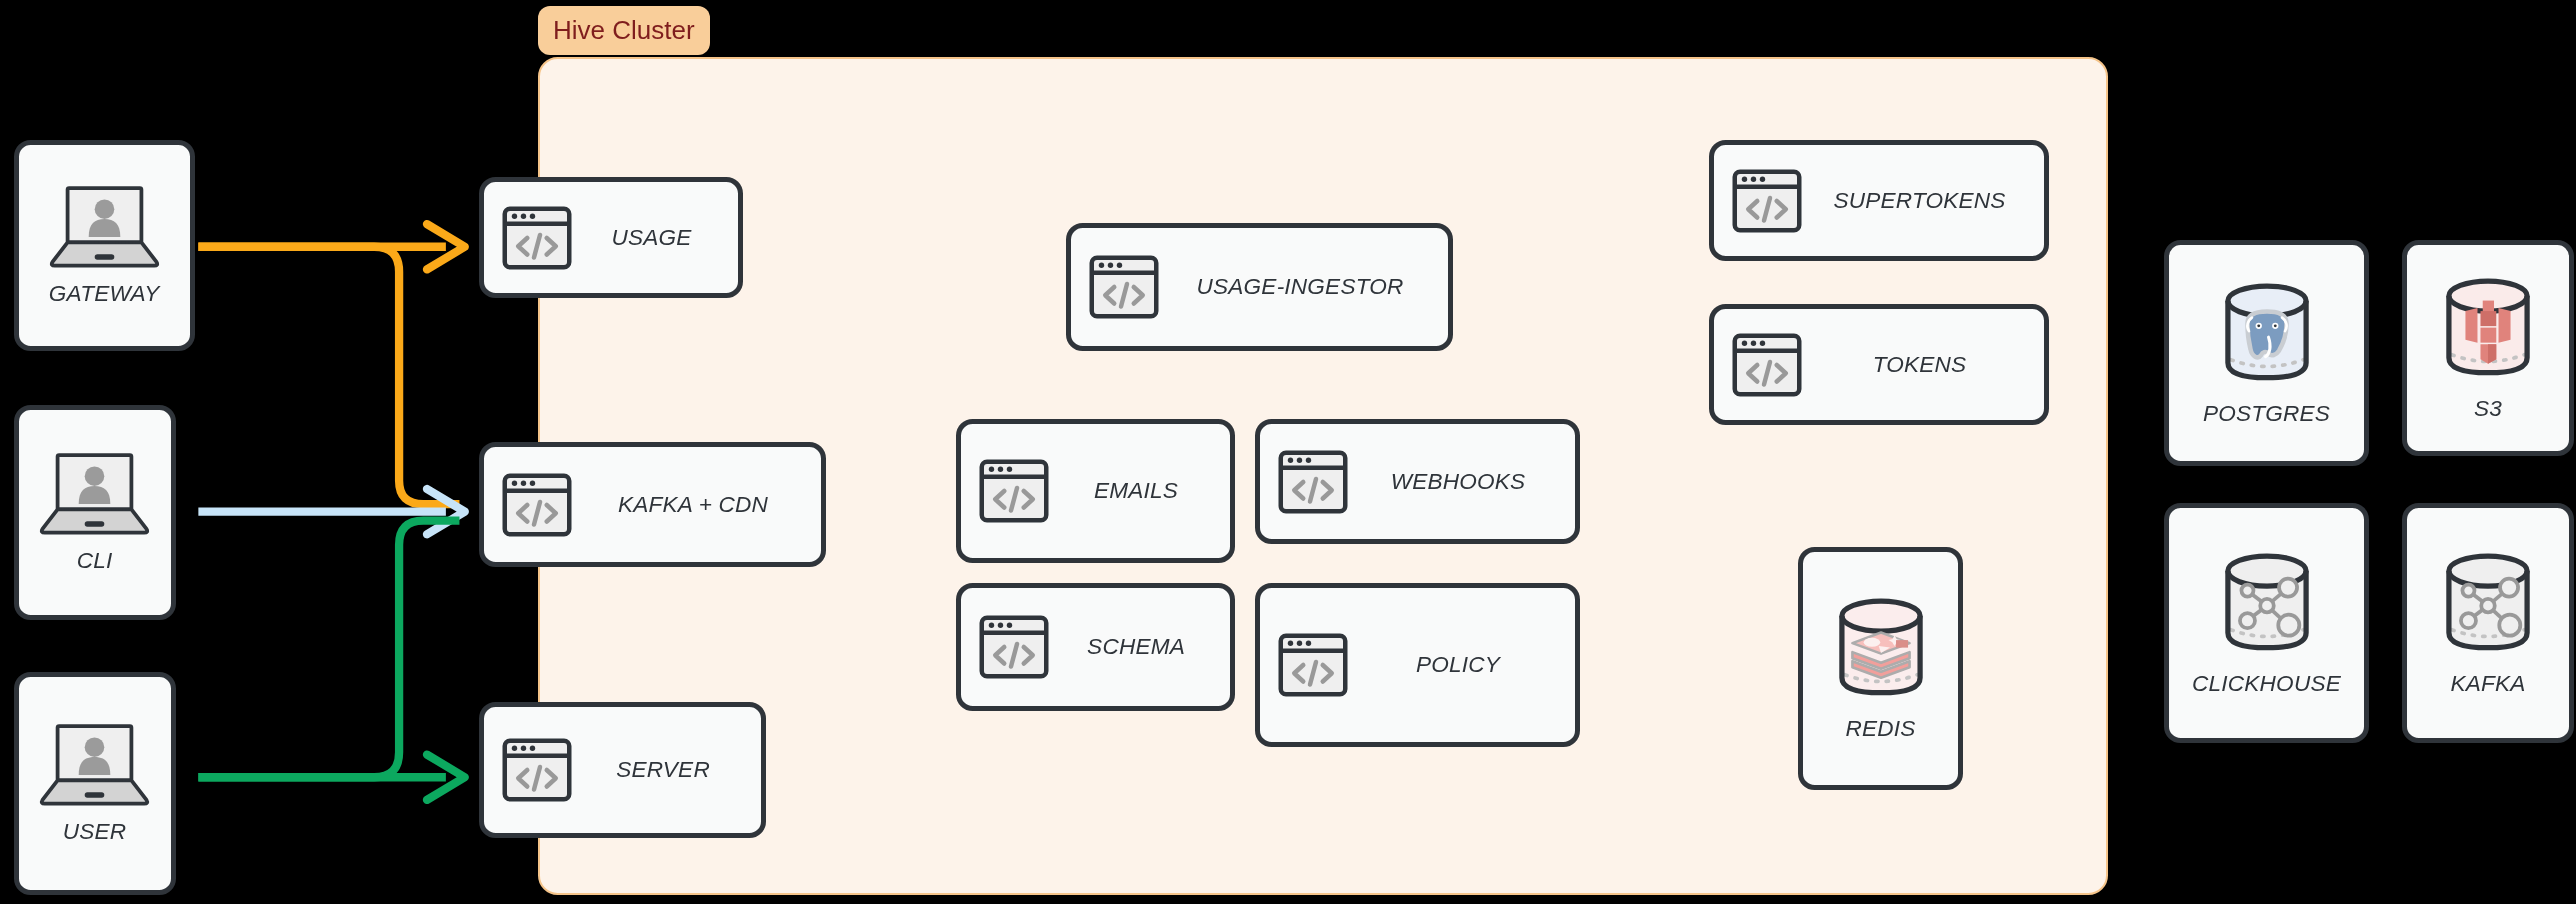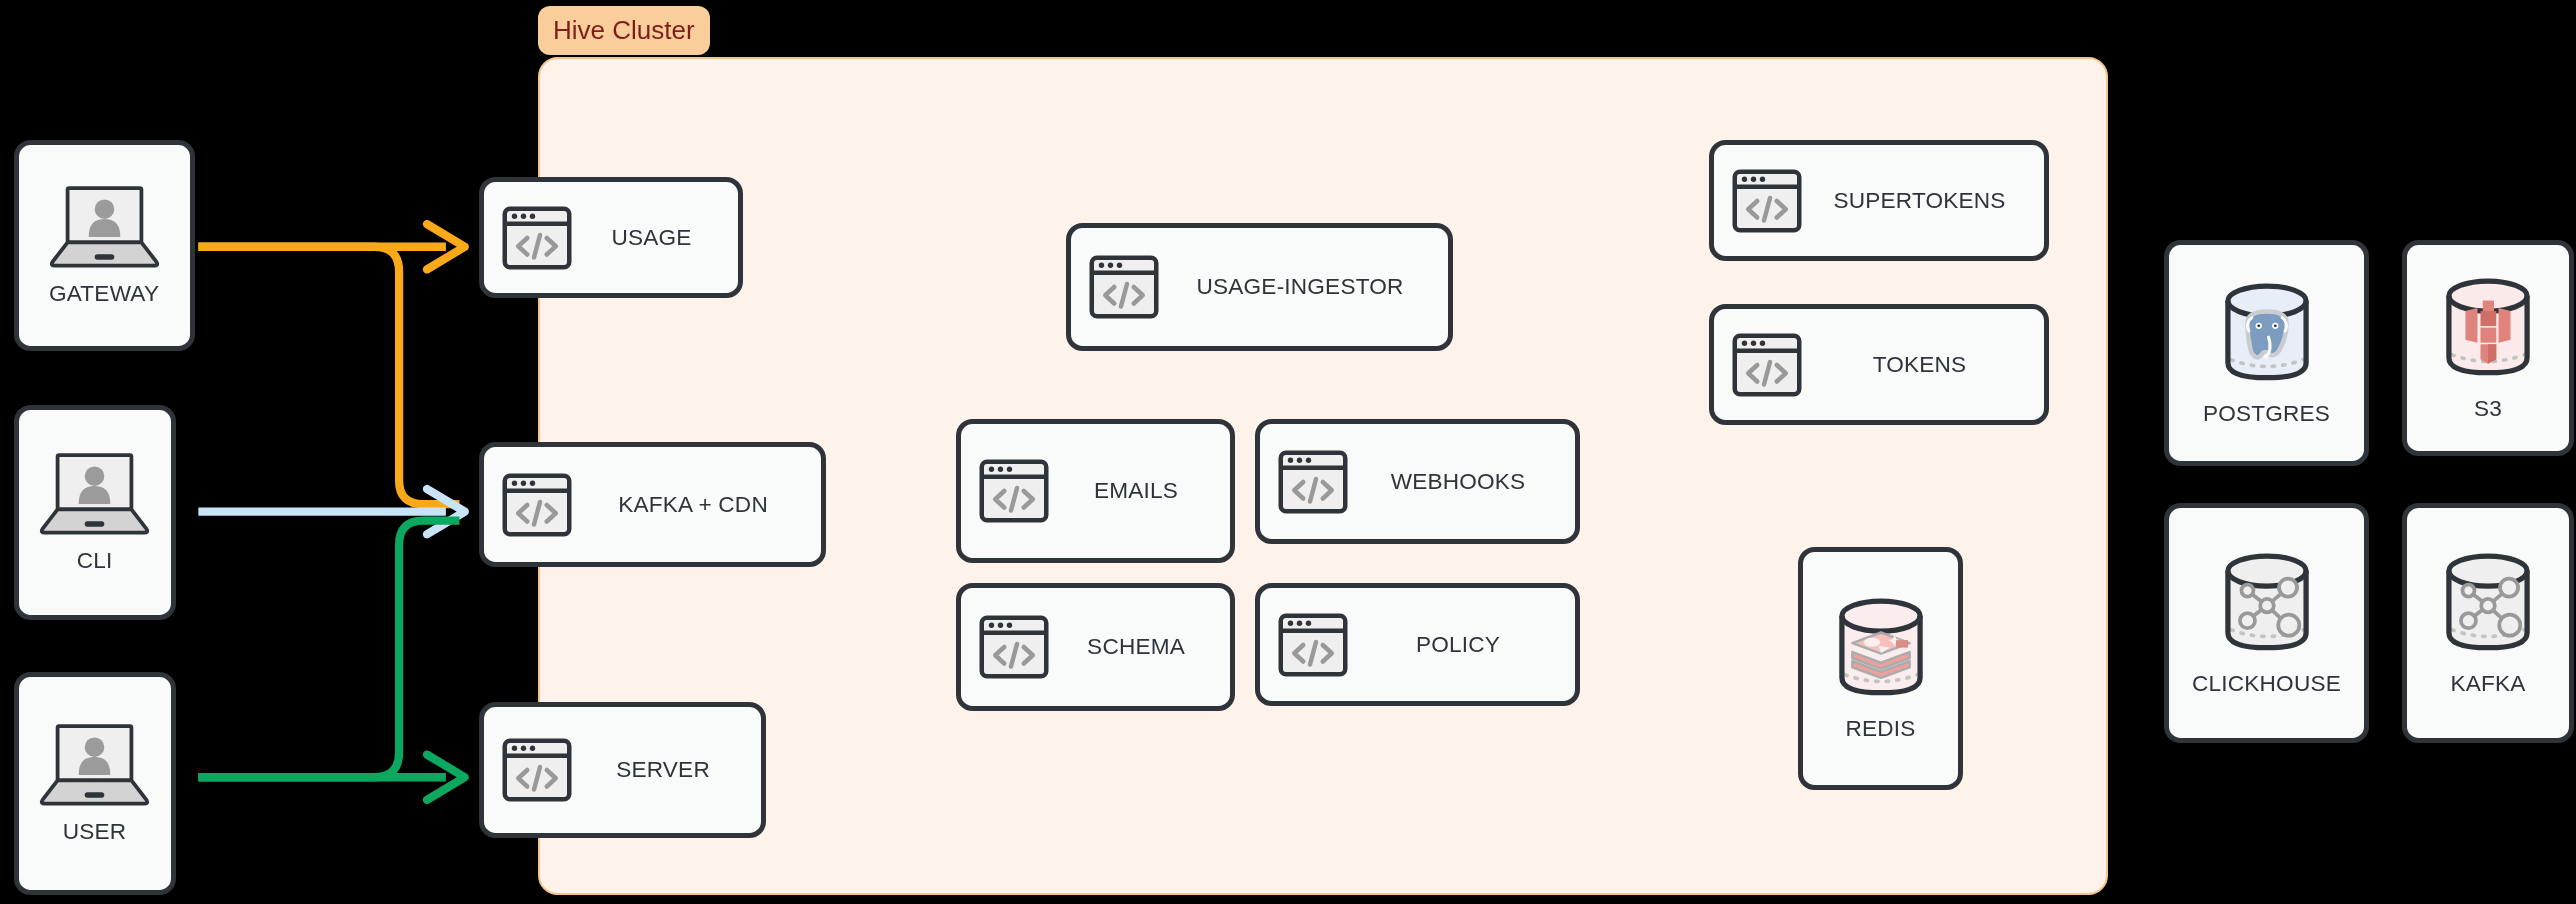--- a/index.html
+++ b/index.html
@@ -55,20 +55,21 @@
   }
   .node.svc {
     flex-direction: row;
     justify-content: flex-start;
   }
   .node.stack {
     flex-direction: column;
     justify-content: center;
   }
   .node-label {
+    font-style: italic;
     color: #2F343A;
     white-space: nowrap;
     letter-spacing: 0.2px;
   }
   .node.svc .node-label {
     font-size: 22.6px;
     flex: 1;
     text-align: center;
     padding-right: 7.5px;
   }
@@ -234,21 +235,21 @@
     <path d="M 5 29 L 91 29" stroke="#2F343A" stroke-width="6"></path>
     <circle cx="18" cy="19" r="3.6" fill="#2F343A"></circle>
     <circle cx="30" cy="19" r="3.6" fill="#2F343A"></circle>
     <circle cx="42" cy="19" r="3.6" fill="#2F343A"></circle>
     <path d="M 35 48 L 23 59 L 35 70" fill="none" stroke="#999999" stroke-width="6" stroke-linecap="round" stroke-linejoin="round"></path>
     <path d="M 61 48 L 73 59 L 61 70" fill="none" stroke="#999999" stroke-width="6" stroke-linecap="round" stroke-linejoin="round"></path>
     <path d="M 52 44 L 44 74" fill="none" stroke="#999999" stroke-width="6" stroke-linecap="round"></path>
   </svg>
         <span class="node-label">SCHEMA</span>
       </div>
-      <div class="node svc" style="left: 1255px; top: 583px; width: 325px; height: 123px; padding: 0px 0px 0px 16.6px;">
+      <div class="node svc" style="left: 1255px; top: 583px; width: 325px; height: 164px; padding: 0px 0px 0px 16.6px;">
         <svg class="icon-wrap" width="72" height="72" viewBox="0 0 96 96">
     <rect x="5" y="9" width="86" height="78" rx="7" fill="#EFEFEF" stroke="#2F343A" stroke-width="6"></rect>
     <path d="M 5 29 L 91 29" stroke="#2F343A" stroke-width="6"></path>
     <circle cx="18" cy="19" r="3.6" fill="#2F343A"></circle>
     <circle cx="30" cy="19" r="3.6" fill="#2F343A"></circle>
     <circle cx="42" cy="19" r="3.6" fill="#2F343A"></circle>
     <path d="M 35 48 L 23 59 L 35 70" fill="none" stroke="#999999" stroke-width="6" stroke-linecap="round" stroke-linejoin="round"></path>
     <path d="M 61 48 L 73 59 L 61 70" fill="none" stroke="#999999" stroke-width="6" stroke-linecap="round" stroke-linejoin="round"></path>
     <path d="M 52 44 L 44 74" fill="none" stroke="#999999" stroke-width="6" stroke-linecap="round"></path>
   </svg>

